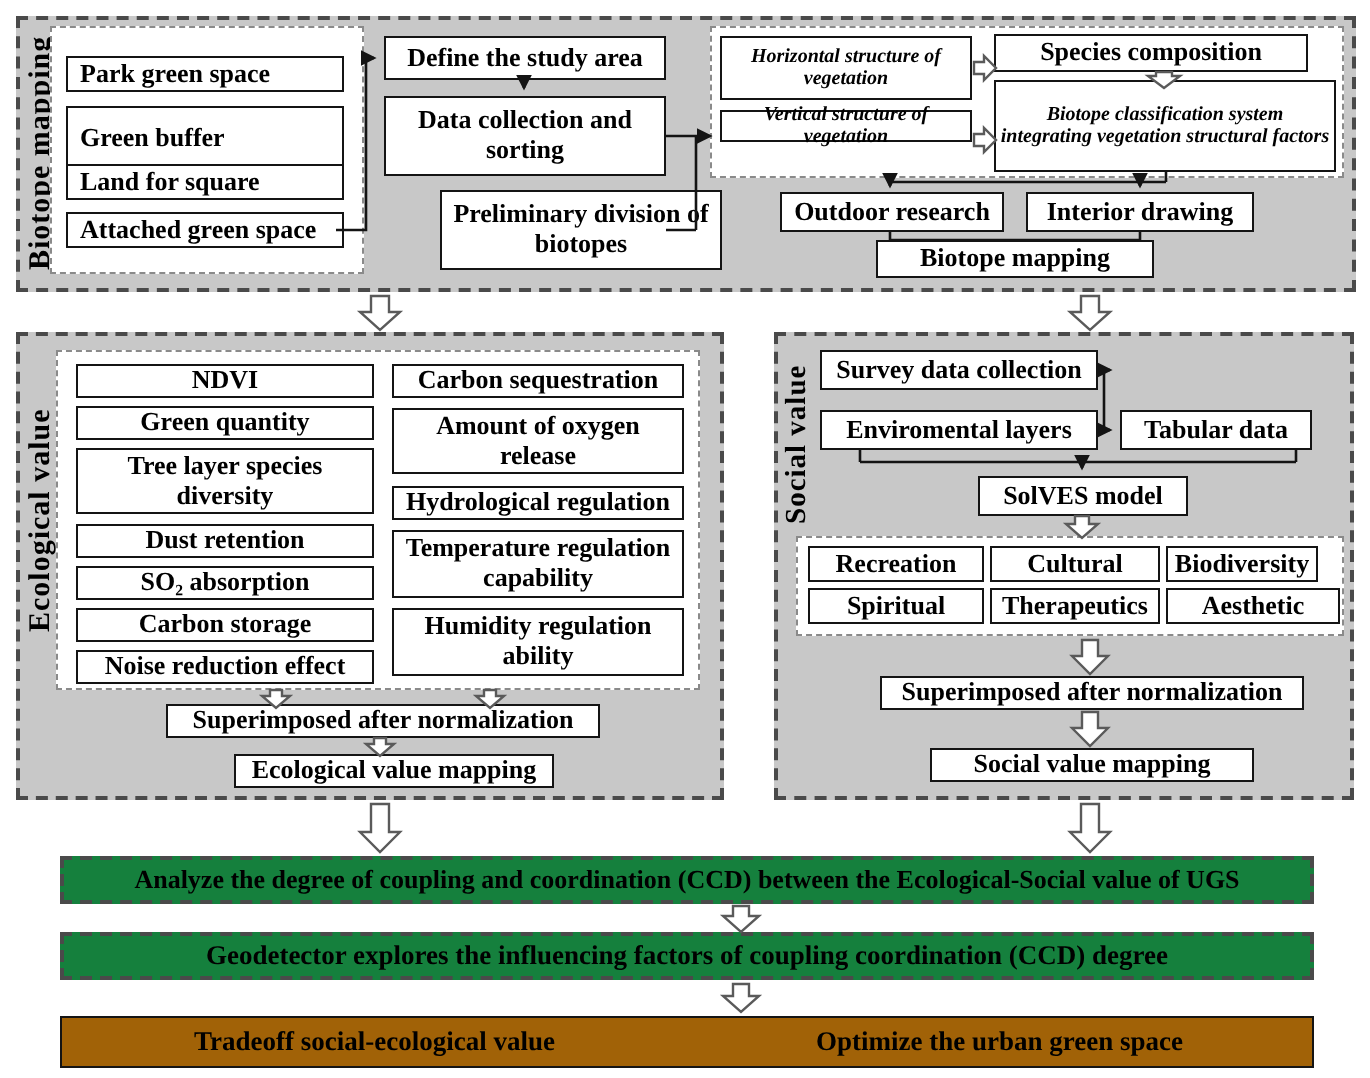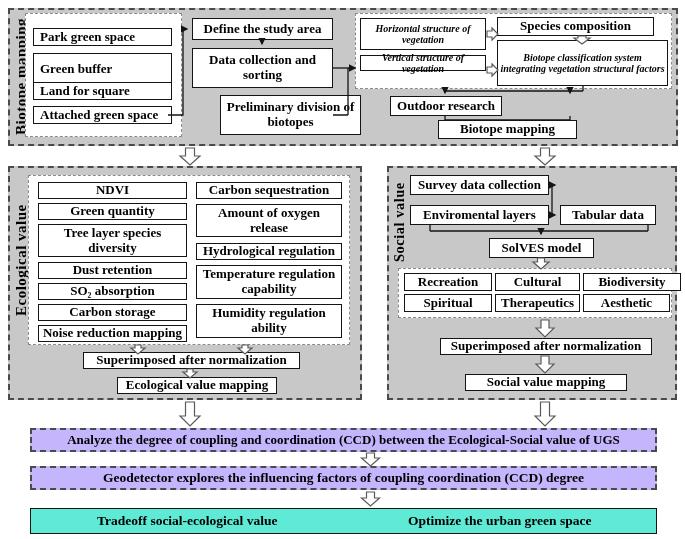--- a/index.html
+++ b/index.html
@@ -2,32 +2,32 @@
 <html><head>
 <meta charset="utf-8">
 <style>
   html,body{margin:0;padding:0;background:#fff;}
   .canvas{
     position:relative;width:685px;height:539px;background:#fff;
     font-family:"Liberation Serif","DejaVu Serif",serif;font-weight:bold;color:#000;
     overflow:hidden;
   }
   .sect{position:absolute;background:#c8c8c8;border:2px dashed #4a4a4a;box-sizing:border-box;}
-  .graybox{position:absolute;background:#c4b5fd;border:2px dashed #4a4a4a;box-sizing:border-box;
+  .graybox{position:absolute;background:#15803d;border:2px dashed #4a4a4a;box-sizing:border-box;
     display:flex;align-items:center;justify-content:center;text-align:center;
     font-size:13px;white-space:nowrap;}
   .wbox{position:absolute;background:#fff;border:1.5px solid #141414;box-sizing:border-box;
     display:flex;align-items:center;justify-content:center;text-align:center;
     font-size:13px;line-height:1.12;padding:0 2px;}
   .wbox.la{justify-content:flex-start;text-align:left;padding-left:6px;}
   .dbox{position:absolute;background:#fff;border:1.5px dashed #8a8a8a;box-sizing:border-box;}
   .rot{position:absolute;writing-mode:vertical-rl;transform:rotate(180deg);
     display:flex;align-items:center;justify-content:center;font-size:15px;letter-spacing:.5px;}
   .overlay{position:absolute;left:0;top:0;pointer-events:none;}
-  .final{position:absolute;background:#5eead4;border:1.5px solid #141414;box-sizing:border-box;
+  .final{position:absolute;background:#a16207;border:1.5px solid #141414;box-sizing:border-box;
     display:flex;align-items:center;font-size:13.5px;}
   .final span{flex:1;text-align:center;}
   .fs12{font-size:10px;font-style:italic;}
 </style>
 </head>
 <body>
 
 <div class="canvas">
 
   <div class="sect" style="left:8px;top:8px;width:670px;height:138px;"></div>
@@ -43,33 +43,34 @@
   <div class="wbox" style="left:192px;top:48px;width:141px;height:40px;">Data collection and sorting</div>
   <div class="wbox" style="left:192px;top:95px;width:141px;height:40px;margin-left:28px;">Preliminary division of biotopes</div>
 
   <div class="dbox" style="left:355px;top:13px;width:317px;height:76px;"></div>
   <div class="wbox fs12" style="left:360px;top:18px;width:126px;height:32px;">Horizontal structure of vegetation</div>
   <div class="wbox fs12" style="left:360px;top:55px;width:126px;height:16px;">Vertical structure of vegetation</div>
   <div class="wbox" style="left:497px;top:17px;width:157px;height:19px;">Species composition</div>
   <div class="wbox fs12" style="left:497px;top:40px;width:171px;height:46px;">Biotope classification system integrating vegetation structural factors</div>
 
   <div class="wbox" style="left:390px;top:96px;width:112px;height:20px;">Outdoor research</div>
+  <div class="wbox" style="left:513px;top:96px;width:114px;height:20px;">Interior drawing</div>
   <div class="wbox" style="left:438px;top:120px;width:139px;height:19px;">Biotope mapping</div>
 
   <div class="sect" style="left:8px;top:166px;width:354px;height:234px;"></div>
   <div class="rot" style="left:10px;top:170px;width:22px;height:180px;">Ecological value</div>
   <div class="dbox" style="left:28px;top:175px;width:322px;height:170px;"></div>
 
   <div class="wbox" style="left:38px;top:182px;width:149px;height:17px;text-align:right;">NDVI</div>
   <div class="wbox" style="left:38px;top:203px;width:149px;height:17px;">Green quantity</div>
   <div class="wbox" style="left:38px;top:224px;width:149px;height:33px;">Tree layer species diversity</div>
   <div class="wbox" style="left:38px;top:262px;width:149px;height:17px;">Dust retention</div>
   <div class="wbox" style="left:38px;top:283px;width:149px;height:17px;">SO₂ absorption</div>
   <div class="wbox" style="left:38px;top:304px;width:149px;height:17px;">Carbon storage</div>
-  <div class="wbox" style="left:38px;top:325px;width:149px;height:17px;">Noise reduction mapping</div>
+  <div class="wbox" style="left:38px;top:325px;width:149px;height:17px;">Noise reduction effect</div>
 
   <div class="wbox" style="left:196px;top:182px;width:146px;height:17px;">Carbon sequestration</div>
   <div class="wbox" style="left:196px;top:204px;width:146px;height:33px;">Amount of oxygen release</div>
   <div class="wbox" style="left:196px;top:243px;width:146px;height:17px;">Hydrological regulation</div>
   <div class="wbox" style="left:196px;top:265px;width:146px;height:34px;">Temperature regulation capability</div>
   <div class="wbox" style="left:196px;top:304px;width:146px;height:34px;">Humidity regulation ability</div>
 
   <div class="wbox" style="left:83px;top:352px;width:217px;height:17px;">Superimposed after normalization</div>
   <div class="wbox" style="left:117px;top:377px;width:160px;height:17px;">Ecological value mapping</div>
 
@@ -77,21 +78,21 @@
   <div class="rot" style="left:389px;top:172px;width:20px;height:100px;font-size:14.5px;">Social value</div>
 
   <div class="wbox" style="left:410px;top:175px;width:139px;height:20px;">Survey data collection</div>
   <div class="wbox" style="left:410px;top:205px;width:139px;height:20px;">Enviromental layers</div>
   <div class="wbox" style="left:560px;top:205px;width:96px;height:20px;">Tabular data</div>
   <div class="wbox" style="left:489px;top:238px;width:105px;height:20px;">SolVES model</div>
 
   <div class="dbox" style="left:398px;top:268px;width:274px;height:50px;"></div>
   <div class="wbox" style="left:404px;top:273px;width:88px;height:18px;">Recreation</div>
   <div class="wbox" style="left:495px;top:273px;width:85px;height:18px;">Cultural</div>
-  <div class="wbox" style="left:583px;top:273px;width:98px;height:18px;text-align:right;">Biodiversity</div>
+  <div class="wbox" style="left:583px;top:273px;width:76px;height:18px;text-align:right;">Biodiversity</div>
   <div class="wbox" style="left:495px;top:294px;width:85px;height:18px;">Therapeutics</div>
   <div class="wbox" style="left:404px;top:294px;width:88px;height:18px;">Spiritual</div>
   <div class="wbox" style="left:583px;top:294px;width:87px;height:18px;">Aesthetic</div>
 
   <div class="wbox" style="left:440px;top:338px;width:212px;height:17px;">Superimposed after normalization</div>
   <div class="wbox" style="left:465px;top:374px;width:162px;height:17px;">Social value mapping</div>
 
   <div class="graybox" style="left:30px;top:428px;width:627px;height:24px;font-size:13px;">Analyze the degree of coupling and coordination (CCD) between the Ecological-Social value of UGS</div>
   <div class="graybox" style="left:30px;top:466px;width:627px;height:24px;font-size:13.5px;">Geodetector explores the influencing factors of coupling coordination (CCD) degree</div>
   <div class="final" style="left:30px;top:508px;width:627px;height:26px;">

